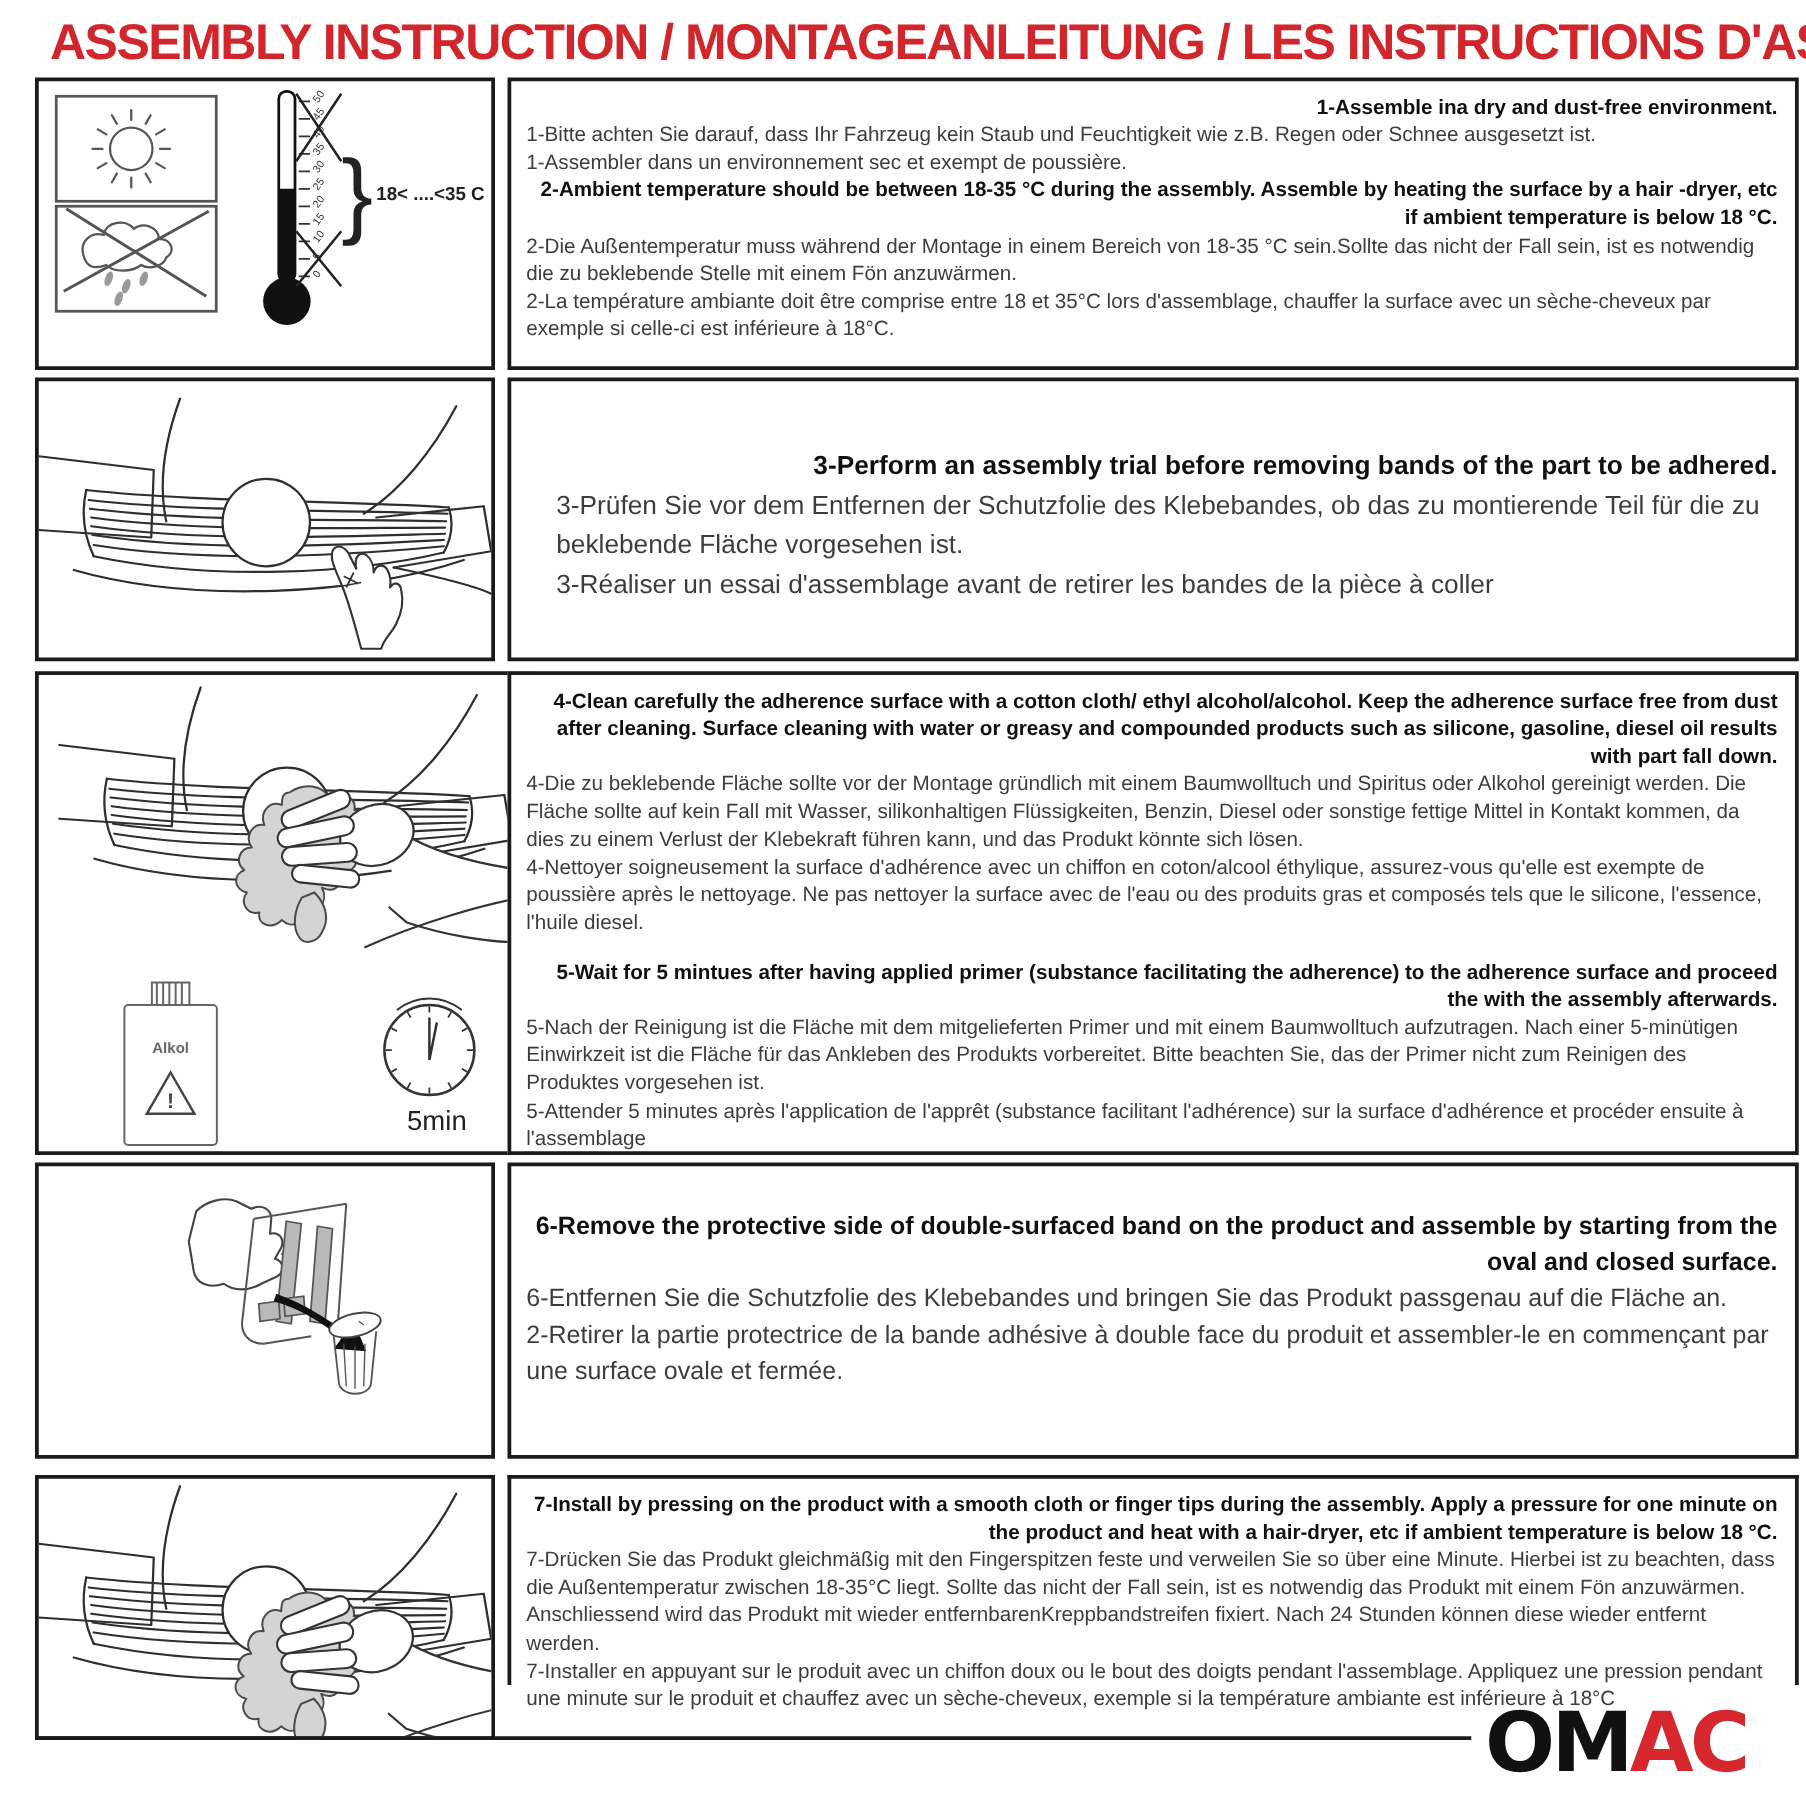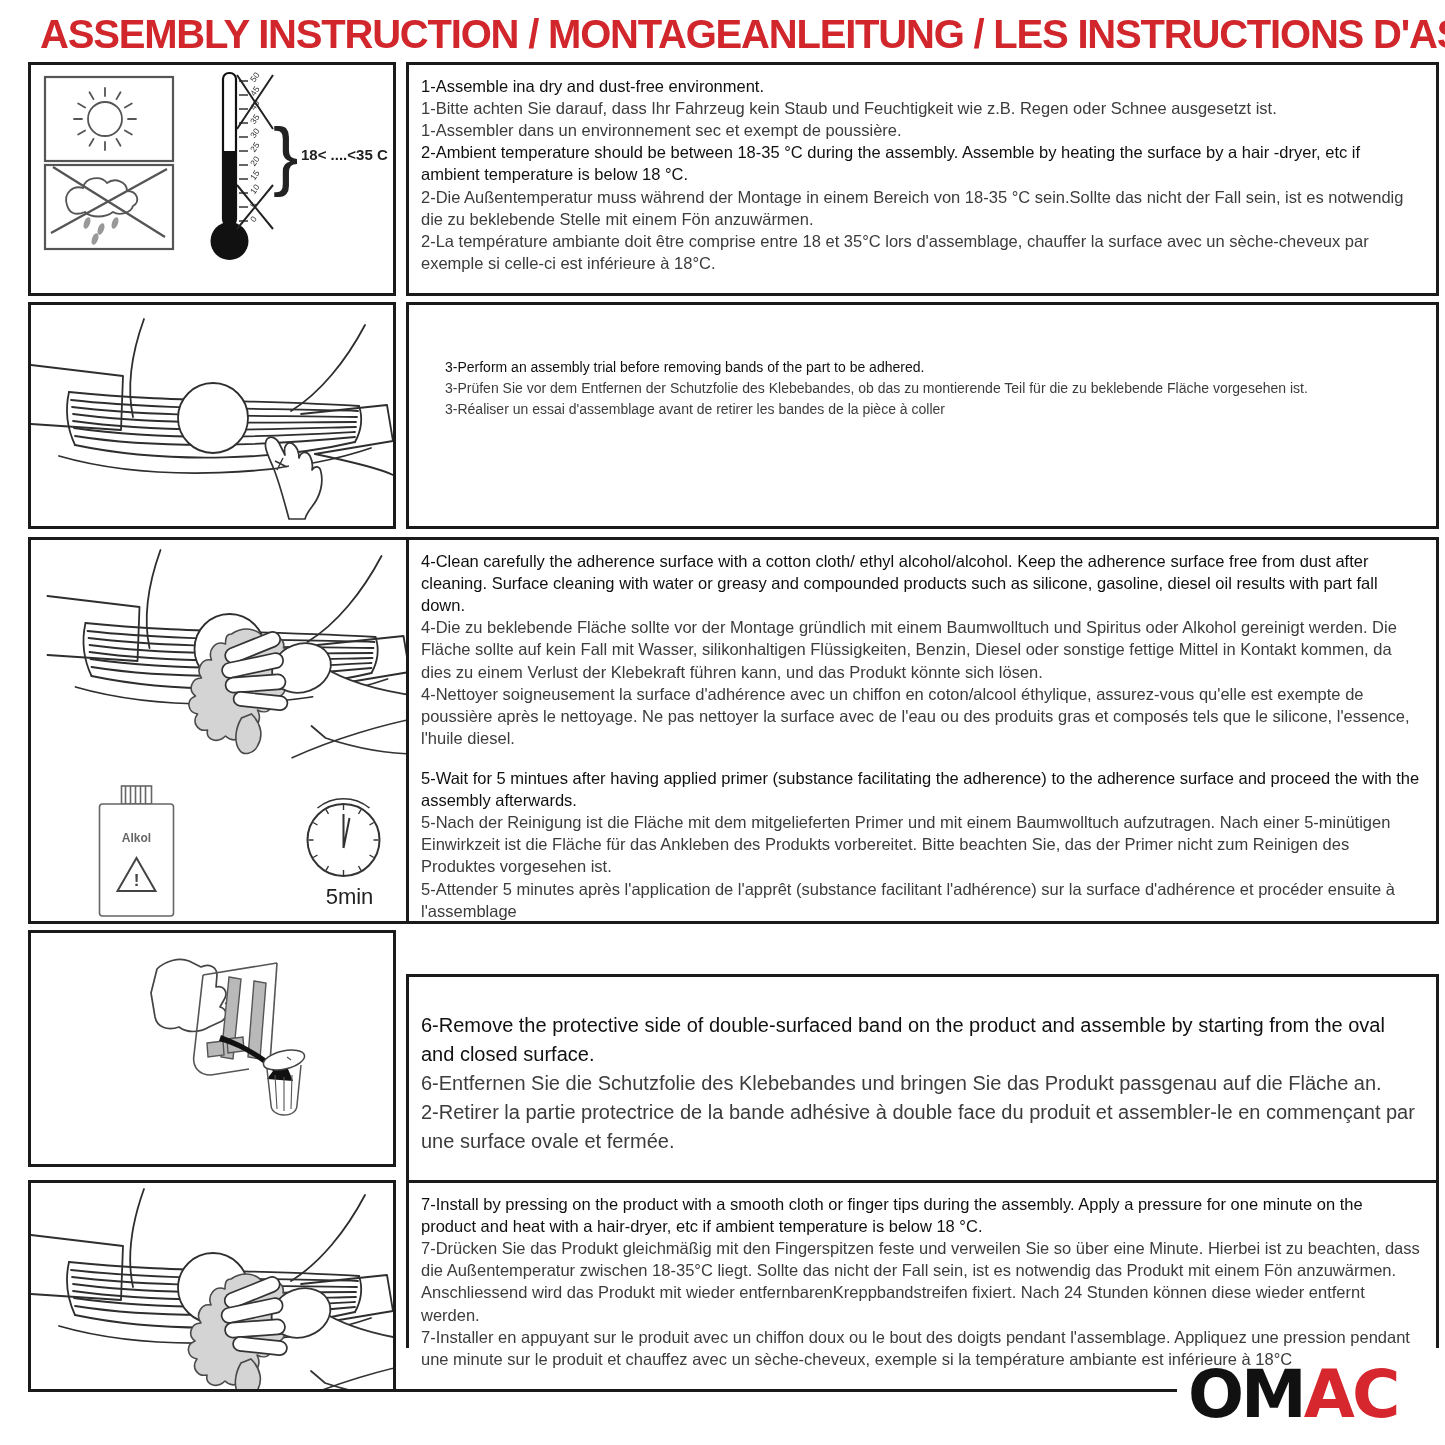--- a/index.html
+++ b/index.html
@@ -5,27 +5,27 @@
   html,body{margin:0;padding:0;background:#fff;}
   .page{position:relative;width:1445px;height:1445px;background:#fff;overflow:hidden;
         font-family:"Liberation Sans",sans-serif;color:#2f2f2f;}
   .title{position:absolute;left:40px;top:12px;font-size:40px;font-weight:bold;
          letter-spacing:-1.2px;color:#d0262c;white-space:nowrap;}
   .box{position:absolute;box-sizing:border-box;border:3px solid #1a1a1a;background:#fff;}
   .ill-box svg{display:block;width:100%;height:100%;}
   .text-box{padding:10px 14px 6px 12px;}
   .grp{margin:0;}
   .grp + .grp{}
-  .en{font-weight:normal;color:#101010;}
+  .en{font-weight:bold;color:#101010;text-align:right;}
   .de,.fr{color:#3c3c3c;}
   .fs-s{font-size:16.5px;line-height:1.34;}
   .fs-m{font-size:20px;line-height:1.45;}
-  .fs-l{font-size:14px;line-height:1.5;padding-left:36px;}
+  .fs-l{font-size:21px;line-height:1.5;padding-left:36px;}
   .pad-xl{padding-top:52px;}
-  .pad-l{padding-top:34px;margin-top:44px;}
+  .pad-l{padding-top:34px;}
   .no-bottom{border-bottom:none;overflow:visible;}
   .bottom-rule{position:absolute;left:28px;top:1389px;width:1149px;height:3px;background:#1a1a1a;}
   .logo{position:absolute;left:1188px;top:1356px;font-family:"DejaVu Sans",sans-serif;
         font-weight:bold;font-size:66px;letter-spacing:-3px;white-space:nowrap;}
   .lg-black{color:#111111;}
   .lg-red{color:#d6272e;}
   svg text{font-family:"Liberation Sans",sans-serif;}
 </style>
 </head>
 <body>

